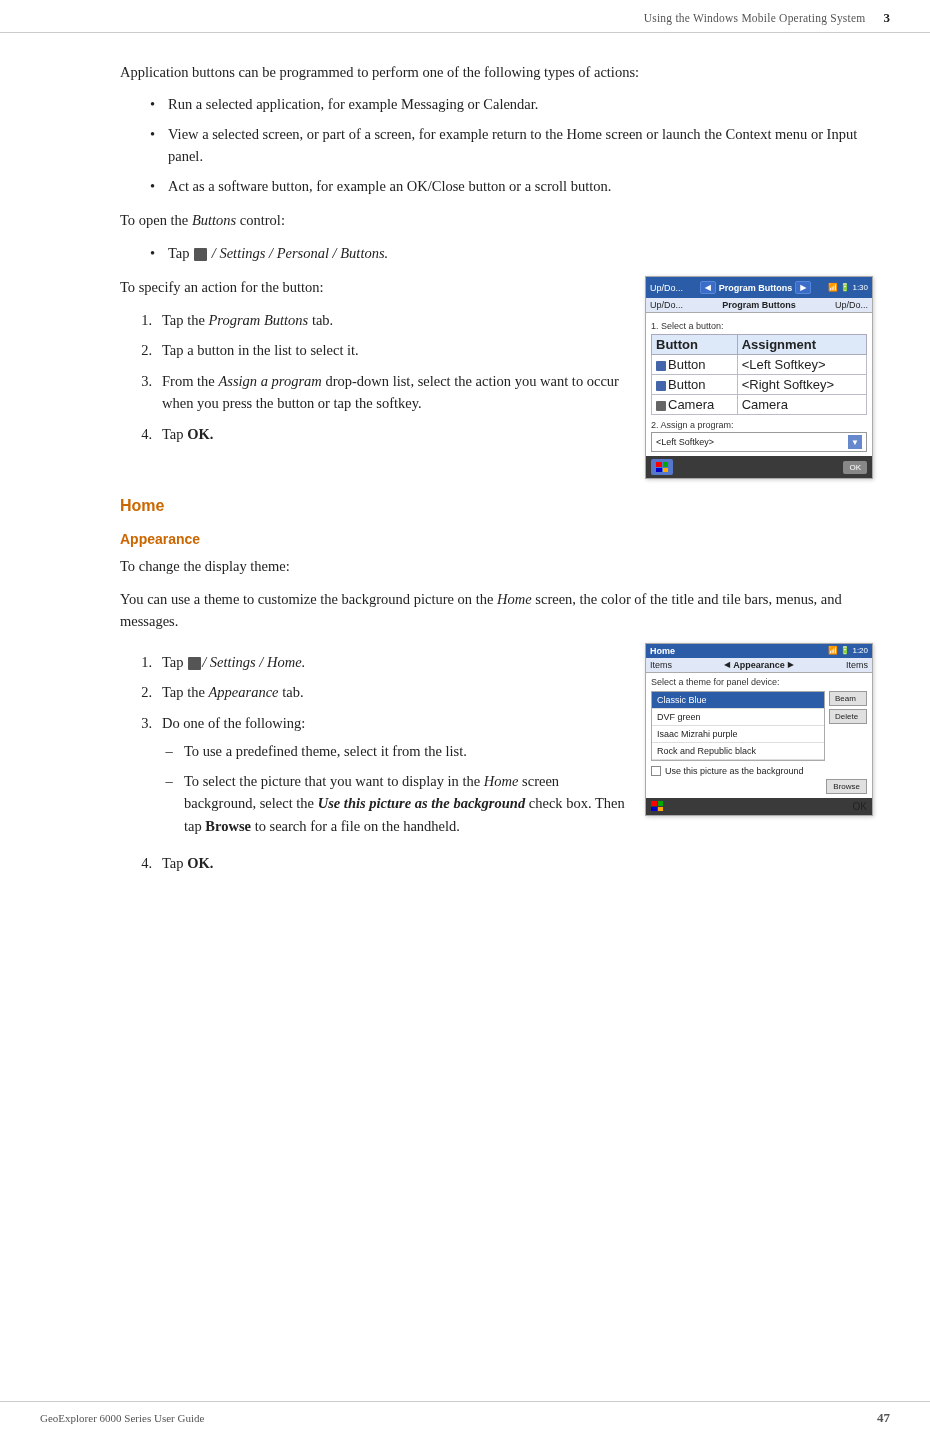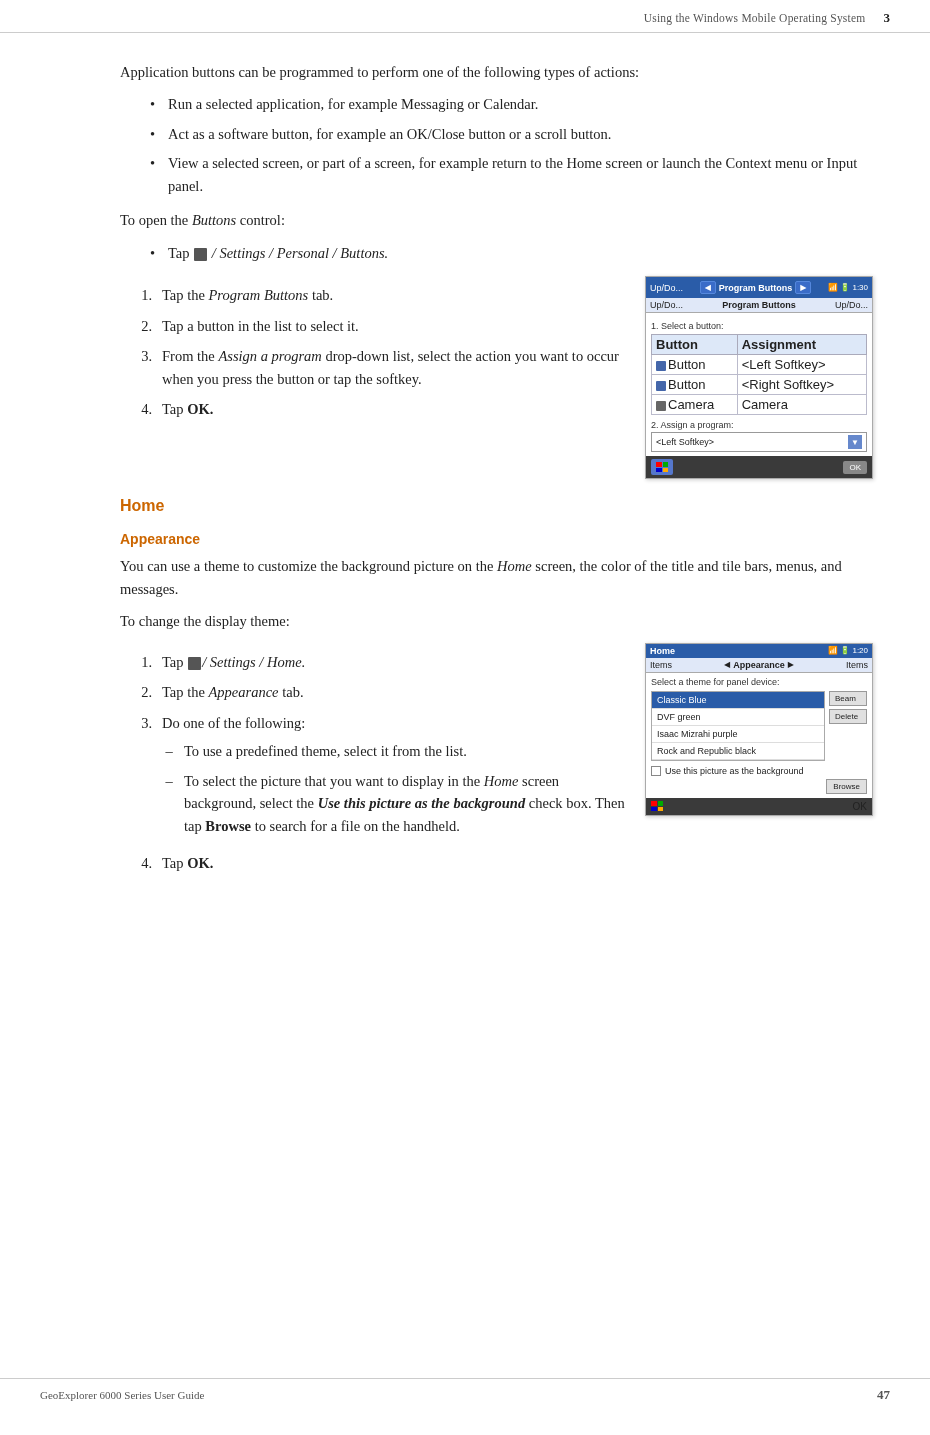--- a/index.html
+++ b/index.html
@@ -373,21 +373,21 @@
       width: 13px;
       height: 13px;
       background: #888;
       border-radius: 1px;
       vertical-align: middle;
       margin: 0 1px;
     }
 
     .page-footer {
       position: absolute;
-      bottom: 32px;
+      bottom: 9px;
       left: 0;
       right: 0;
       display: flex;
       justify-content: space-between;
       align-items: center;
       padding: 0 40px;
       border-top: 1px solid #ccc;
       padding-top: 8px;
       font-size: 11.5px;
       color: #555;
@@ -414,35 +414,36 @@
   <span class="page-header-title">Using the Windows Mobile Operating System</span>
   <span class="page-header-number">3</span>
 </div>
 
 <div class="page-content">
 
   <p>Application buttons can be programmed to perform one of the following types of actions:</p>
 
   <ul class="bullet-list">
     <li><span>Run a selected application, for example Messaging or Calendar.</span></li>
+    <li><span>View a selected screen, or part of a screen, for example return to the Home screen or launch the Context menu or Input panel.</span></li>
     <li><span>Act as a software button, for example an OK/Close button or a scroll button.</span></li>
-    <li><span>View a selected screen, or part of a screen, for example return to the Home screen or launch the Context menu or Input panel.</span></li>
   </ul>
 
   <p>
     To open the <em>Buttons</em> control:
   </p>
   <ul class="bullet-list">
     <li>
       Tap <span class="inline-icon" style="background:#555;width:13px;height:13px;display:inline-block;vertical-align:middle;border-radius:1px;"></span> <em>/ Settings / Personal / Buttons.</em>
     </li>
   </ul>
 
   <div class="two-col">
     <div class="text-col">
+      <p>To specify an action for the button:</p>
       <ol class="ordered-list">
         <li>
           <span class="num">1.</span>
           <span class="content">Tap the <em>Program Buttons</em> tab.</span>
         </li>
         <li>
           <span class="num">2.</span>
           <span class="content">Tap a button in the list to select it.</span>
         </li>
         <li>
@@ -521,25 +522,25 @@
         </div>
       </div>
     </div>
   </div>
 
   <div class="section-heading">Home</div>
 
 
   <div class="sub-heading">Appearance</div>
 
+  <p>To change the display theme:</p>
+
   <p>
     You can use a theme to customize the background picture on the <em>Home</em> screen, the color of the title and tile bars, menus, and messages.
   </p>
-
-  <p>To change the display theme:</p>
 
   <div class="two-col">
     <div class="text-col">
       <ol class="ordered-list">
         <li>
           <span class="num">1.</span>
           <span class="content">Tap <span class="inline-icon" style="background:#555;width:13px;height:13px;display:inline-block;vertical-align:middle;border-radius:1px;"></span><em>/ Settings / Home.</em></span>
         </li>
         <li>
           <span class="num">2.</span>

